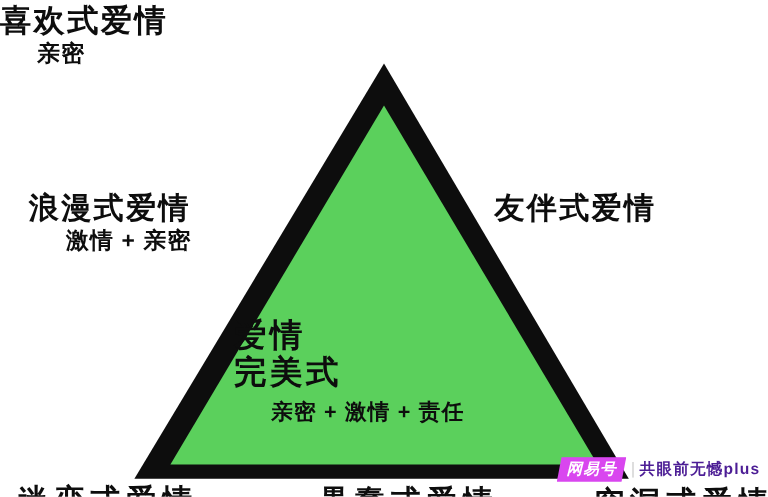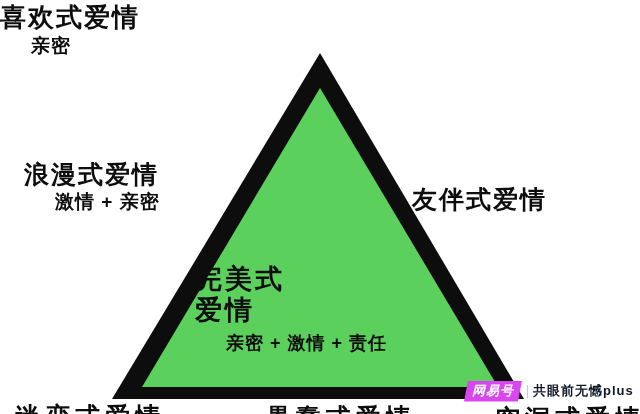--- a/index.html
+++ b/index.html
@@ -12,42 +12,42 @@
     color: #0d0d0d;
   }
   .abs { position: absolute; }
   #triangle-svg { left: 0; top: 0; width: 640px; height: 414px; }
   .label { text-align: left; font-weight: bold; line-height: 1.15; }
   .vertex-name { font-size: 25px; letter-spacing: 2px; white-space: nowrap; }
   .vertex-comp { font-size: 19px; letter-spacing: 1px; white-space: nowrap; margin-top: 2px; padding-left: 31px; }
   .top-label    { left: 0; top: 3; width: 640px; }
   .top-label .vertex-name { font-size: 26px; }
   .left-label   { left: 24px;  top: 160px; width: 210px; }
-  .right-label  { left: 412px; top: 160px; width: 218px; margin-top: 25px; }
+  .right-label  { left: 412px; top: 160px; width: 218px; }
   .center-label { left: 195px; top: 264px; width: 250px; }
   .center-label .center-name { font-size: 27px; letter-spacing: 3px; }
   .center-label .vertex-comp { font-size: 18px; margin-top: 7px; }
   .cut-label { top: 400px; font-size: 25px; font-weight: bold; letter-spacing: 5px; white-space: nowrap; }
   .cut-bottom-left   { left: 0px;   width: 180px; text-align: center; }
   .cut-bottom-center { left: 248px; top: 401px; width: 185px; text-align: center; }
   .cut-bottom-right  { left: 495px; top: 402px; width: 210px; text-align: left; }
   .watermark {
     left: 464px; top: 382px; height: 18px;
     display: flex; align-items: center; gap: 5px;
   }
   .wm-badge {
     background: #d946ef; color: #ffffff;
     font-size: 13px; font-weight: bold; font-style: italic;
     padding: 1px 8px 2px 8px; letter-spacing: 1px;
     clip-path: polygon(7% 0, 100% 0, 93% 100%, 0 100%);
     white-space: nowrap;
   }
   .wm-sep { width: 1px; height: 13px; background: #c9c9c9; }
   .wm-account {
-    color: #0f172a; font-size: 13px; font-weight: bold;
+    color: #4c1d95; font-size: 13px; font-weight: bold;
     white-space: nowrap; letter-spacing: 1px;
   }
 </style>
 </head>
 <body>
 
 <svg id="triangle-svg" class="abs" viewBox="0 0 640 414" xmlns="http://www.w3.org/2000/svg">
   <polygon points="320,53 112,399 524,399" fill="#0d0d0d"></polygon>
   <polygon points="320,88 142,387 498,387" fill="#5bd05c"></polygon>
 </svg>
@@ -60,22 +60,22 @@
 <div class="abs label left-label">
   <div class="vertex-name">浪漫式爱情</div>
   <div class="vertex-comp">激情 + 亲密</div>
 </div>
 
 <div class="abs label right-label">
   <div class="vertex-name">友伴式爱情</div>
 </div>
 
 <div class="abs label center-label">
+  <div class="center-name">爱情</div>
   <div class="center-name">完美式</div>
-  <div class="center-name">爱情</div>
   <div class="vertex-comp">亲密 + 激情 + 责任</div>
 </div>
 
 <div class="abs cut-label cut-bottom-left">迷恋式爱情</div>
 <div class="abs cut-label cut-bottom-center">愚蠢式爱情</div>
 <div class="abs cut-label cut-bottom-right">空洞式爱情</div>
 
 <div class="abs watermark">
   <div class="wm-badge">网易号</div>
   <div class="wm-sep"></div>

